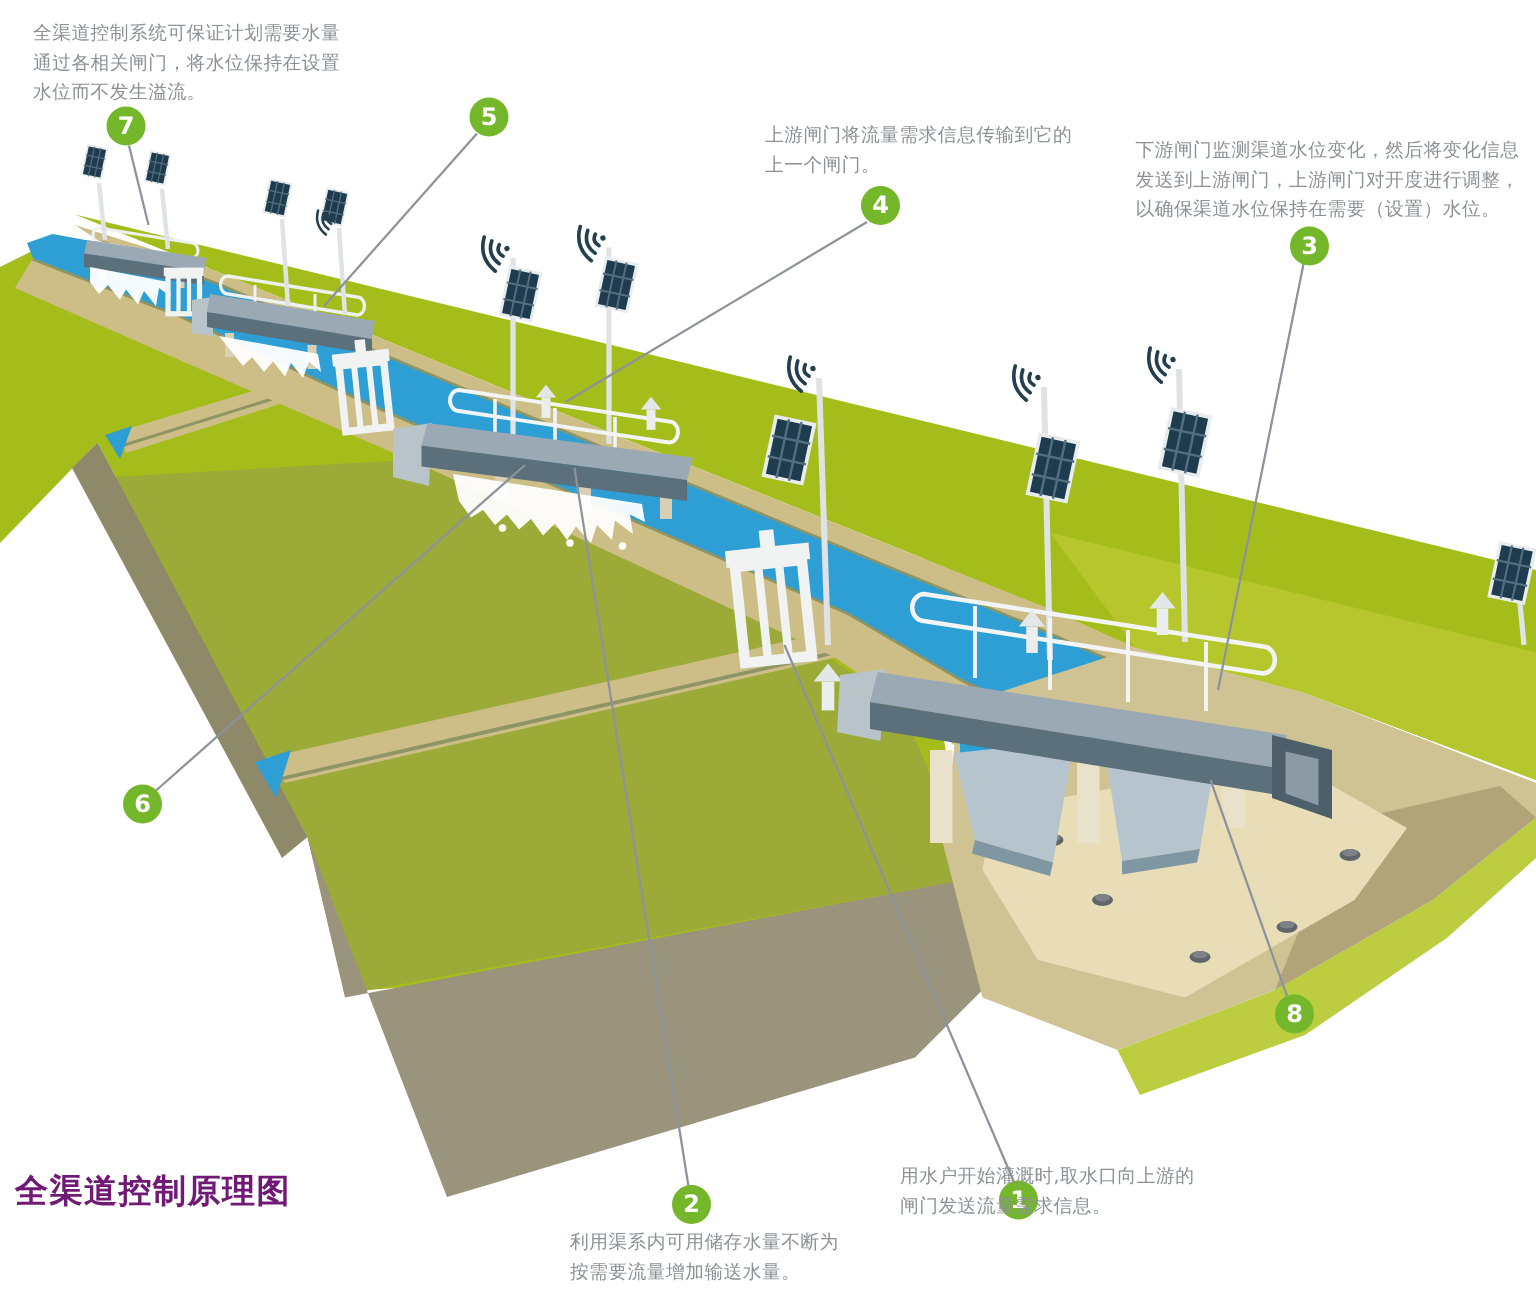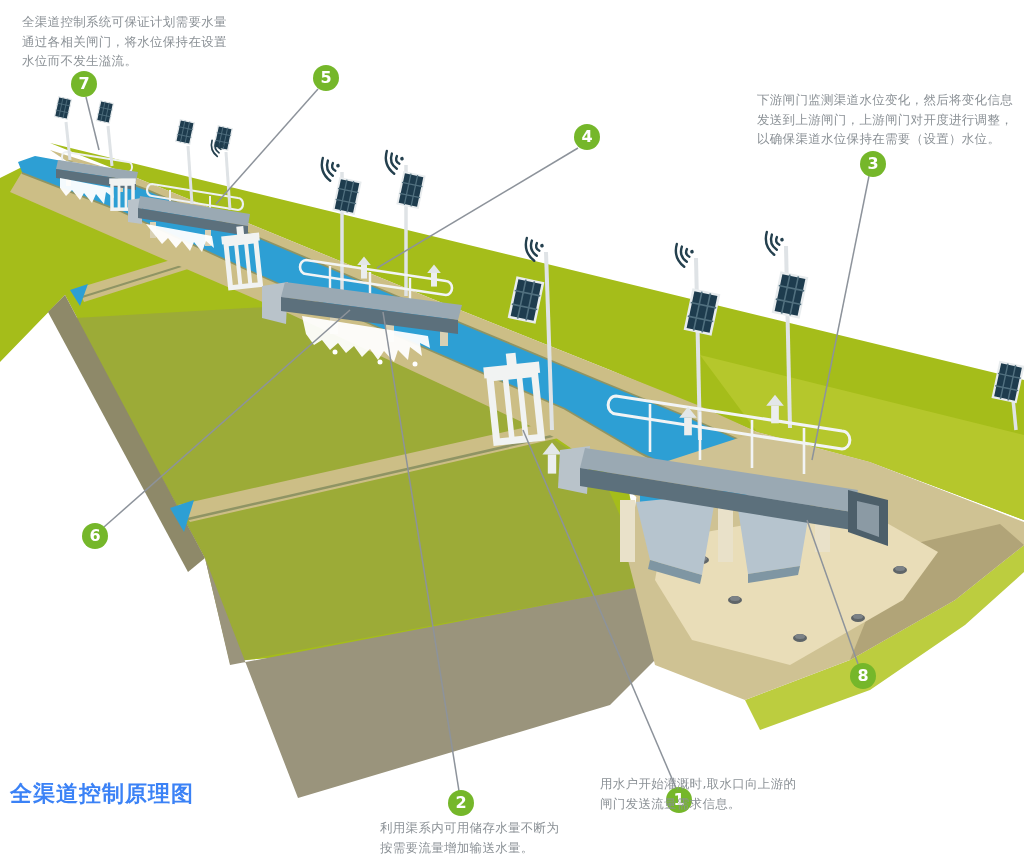--- a/index.html
+++ b/index.html
@@ -3,21 +3,21 @@
 <meta charset="utf-8">
 <style>
   html,body{margin:0;padding:0;background:#ffffff;}
   .stage{position:relative;width:1024px;height:862px;background:#fff;overflow:hidden;
          font-family:"DejaVu Sans","Liberation Sans",sans-serif;}
   .stage svg{position:absolute;left:0;top:0;}
   .callout-text{position:absolute;font-size:12.5px;line-height:19.5px;color:#8b9196;
                 white-space:pre-line;letter-spacing:.3px;}
   .badge{position:absolute;width:26px;height:26px;border-radius:50%;background:#75b72a;
          color:#fff;font-weight:bold;font-size:16px;line-height:26px;text-align:center;}
-  .diagram-title{position:absolute;left:10px;top:779px;font-size:22px;font-weight:bold;color:#3b82f6;
+  .diagram-title{position:absolute;left:10px;top:779px;font-size:22px;font-weight:bold;color:#701a75;
                  letter-spacing:1px;}
   
   .b1{left:666px;top:787px;} .b2{left:448px;top:790px;} .b3{left:860px;top:151px;}
   .b4{left:574px;top:124px;} .b5{left:313px;top:65px;}  .b6{left:82px;top:523px;}
   .b7{left:71px;top:71px;}   .b8{left:850px;top:663px;}
   
   .t1{left:600px;top:774px;} .t2{left:380px;top:818px;} .t3{left:757px;top:90px;}
   .t4{left:510px;top:80px;}  .t5{left:258px;top:26px;}  .t6{left:8px;top:579px;}
   .t7{left:8px;top:12px;margin-left:14px;}    .t8{left:770px;top:696px;}
 </style>
@@ -233,19 +233,21 @@
 <div class="badge b7">7</div>
 <div class="badge b8">8</div>
 
 <div class="callout-text t1">用水户开始灌溉时,取水口向上游的
 闸门发送流量需求信息。</div>
 <div class="callout-text t2">利用渠系内可用储存水量不断为
 按需要流量增加输送水量。</div>
 <div class="callout-text t3">下游闸门监测渠道水位变化，然后将变化信息
 发送到上游闸门，上游闸门对开度进行调整，
 以确保渠道水位保持在需要（设置）水位。</div>
+<div class="callout-text t4">上游闸门将流量需求信息传输到它的
+上一个闸门。</div>
 <div class="callout-text t7">全渠道控制系统可保证计划需要水量
 通过各相关闸门，将水位保持在设置
 水位而不发生溢流。</div>
 
 <div class="diagram-title">全渠道控制原理图</div>
 
 </div>
 
 </body></html>

